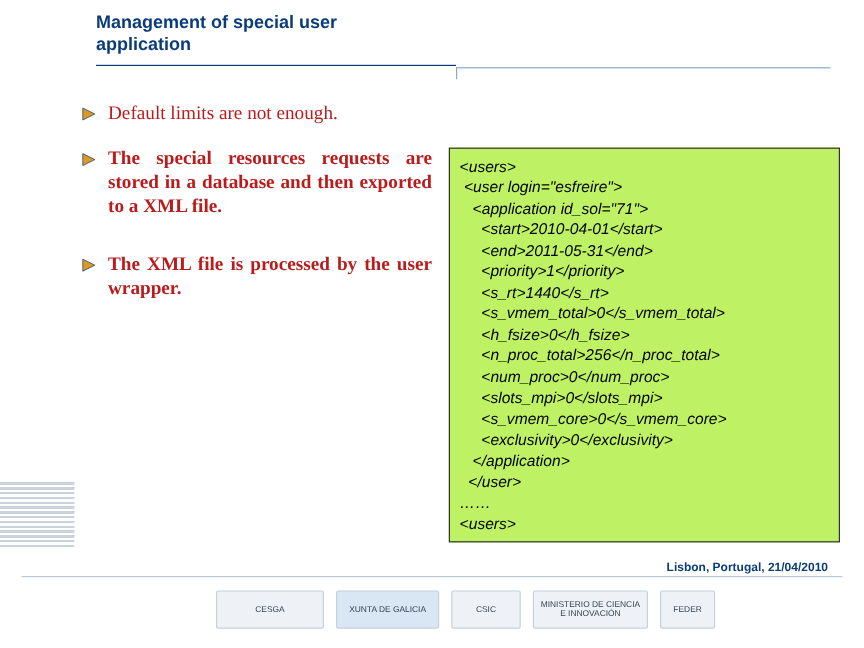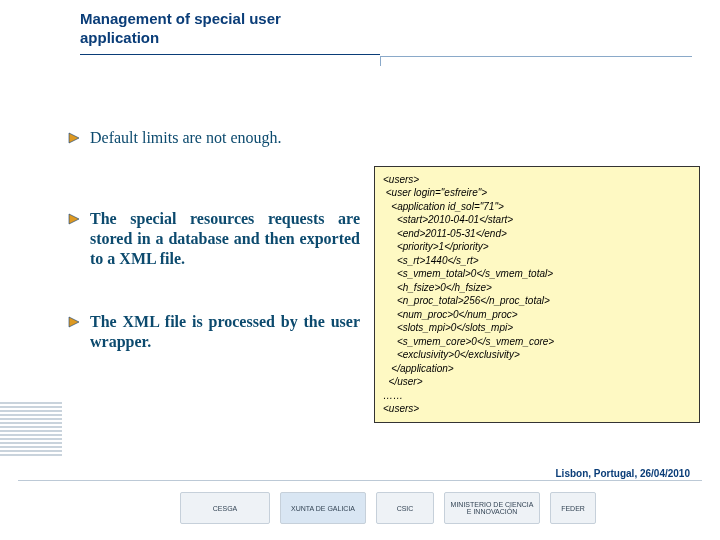--- a/index.html
+++ b/index.html
@@ -45,47 +45,46 @@
     margin-bottom: 18px;
   }
   .bullet-arrow {
     position: absolute;
     left: -22px;
     top: 3px;
     width: 14px;
     height: 14px;
   }
   .bullet-text {
-    color: #0c4a6e;
+    color: #b91c1c;
     font-family: Georgia, "Times New Roman", serif;
     font-size: 16px;
     line-height: 1.25;
-    margin-top: 43px;
   }
   .indent { padding-left: 18px; display: block; }
   .row2 {
     display: flex;
     gap: 14px;
     align-items: flex-start;
     margin-top: 8px;
   }
   .leftcol { width: 270px; }
   .leftcol .bullet-item { margin-bottom: 28px; }
   .leftcol .bullet-text {
     text-align: justify;
     font-size: 16px;
     font-weight: bold;
   }
   .codebox {
     flex: 1;
-    background: #fef9c3;
+    background: #bef264;
     border: 1px solid #333;
     padding: 6px 8px;
     font-family: Arial, sans-serif;
-    font-size: 10px;
+    font-size: 13px;
     line-height: 1.35;
     font-style: italic;
     color: #000;
     white-space: pre;
     min-height: 250px;
   }
   .sidestripe {
     position: absolute;
     left: 0;
     top: 400px;
@@ -202,21 +201,21 @@
 ……
 &lt;users&gt;</div>
   </div>
 
 </div>
 
 <div class="sidestripe"></div>
 
 <div class="frame-rule"></div>
 
-<div class="footer-date">Lisbon, Portugal, 26/04/2010</div>
+<div class="footer-date">Lisbon, Portugal, 21/04/2010</div>
 
 <div class="footer-logos">
   <div class="logo cesga">CESGA</div>
   <div class="logo xunta">XUNTA DE GALICIA</div>
   <div class="logo csic">CSIC</div>
   <div class="logo minist">MINISTERIO DE CIENCIA E INNOVACIÓN</div>
   <div class="logo eu">FEDER</div>
 </div>
 
 </body></html>

